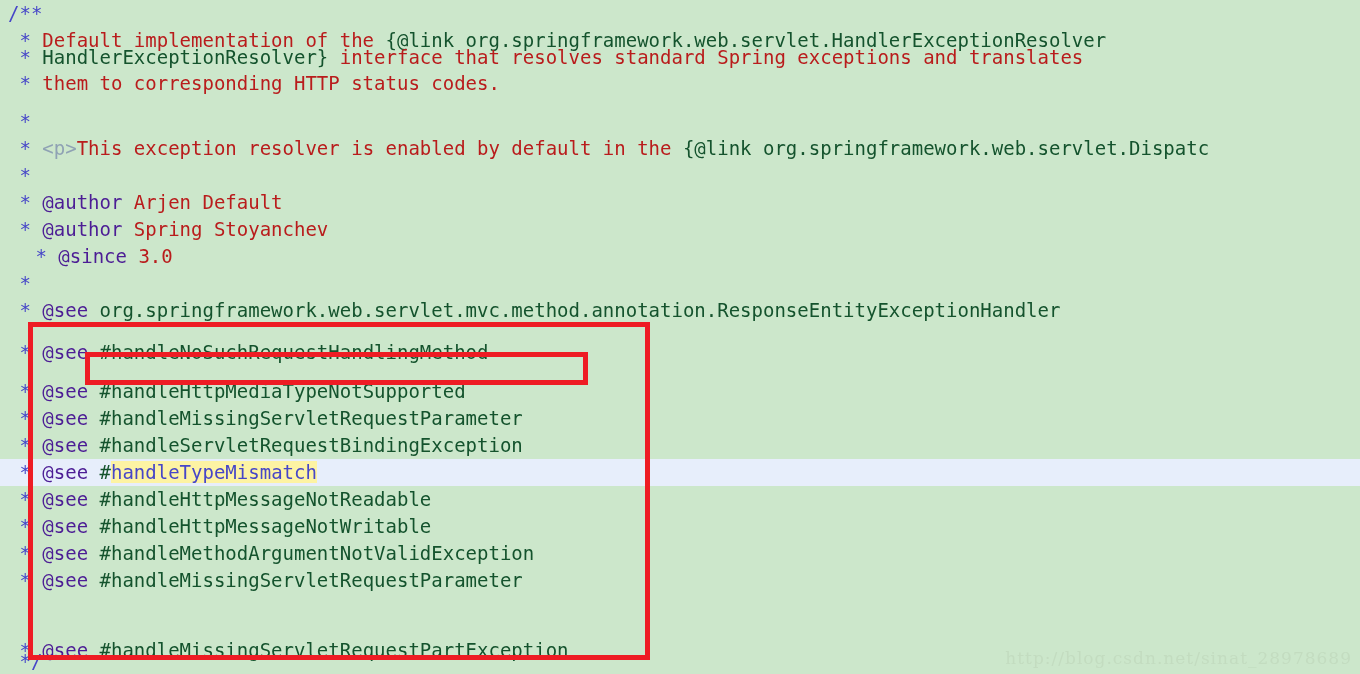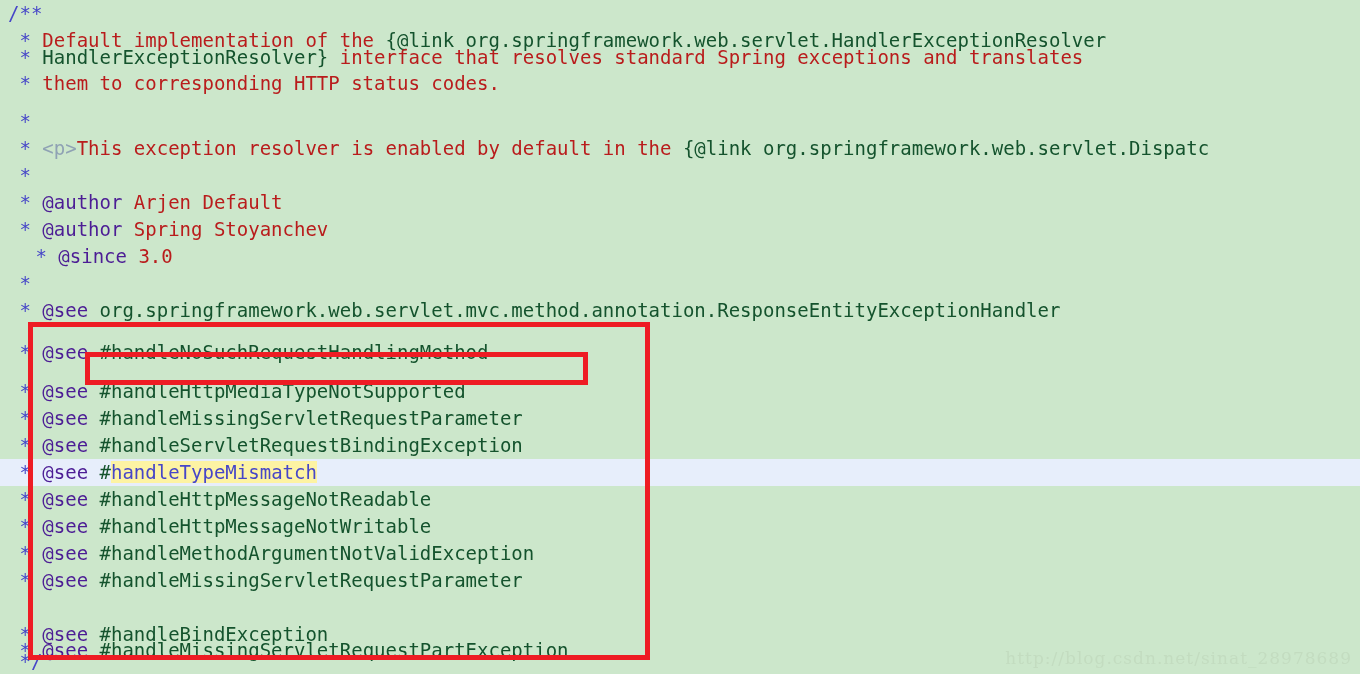--- a/index.html
+++ b/index.html
@@ -117,21 +117,20 @@
       <div class="line" style="top: 339px;"><div class="line-inner"><span class="tok-delim"> * </span><span class="tok-tag">@see</span><span class="tok-link"> #handleNoSuchRequestHandlingMethod</span></div></div>
       <div class="line" style="top: 378px;"><div class="line-inner"><span class="tok-delim"> * </span><span class="tok-tag">@see</span><span class="tok-link"> #handleHttpMediaTypeNotSupported</span></div></div>
       <div class="line" style="top: 405px;"><div class="line-inner"><span class="tok-delim"> * </span><span class="tok-tag">@see</span><span class="tok-link"> #handleMissingServletRequestParameter</span></div></div>
       <div class="line" style="top: 432px;"><div class="line-inner"><span class="tok-delim"> * </span><span class="tok-tag">@see</span><span class="tok-link"> #handleServletRequestBindingException</span></div></div>
       <div class="line current" style="top: 459px;"><div class="line-inner"><span class="tok-delim"> * </span><span class="tok-tag">@see</span><span class="tok-link"> #</span><span class="tok-hl">handleTypeMismatch</span></div></div>
       <div class="line" style="top: 486px; padding-left: 25px;"><div class="line-inner"><span class="tok-delim"> * </span><span class="tok-tag">@see</span><span class="tok-link"> #handleHttpMessageNotReadable</span></div></div>
       <div class="line" style="top: 513px;"><div class="line-inner"><span class="tok-delim"> * </span><span class="tok-tag">@see</span><span class="tok-link"> #handleHttpMessageNotWritable</span></div></div>
       <div class="line" style="top: 540px;"><div class="line-inner"><span class="tok-delim"> * </span><span class="tok-tag">@see</span><span class="tok-link"> #handleMethodArgumentNotValidException</span></div></div>
       <div class="line" style="top: 567px;"><div class="line-inner"><span class="tok-delim"> * </span><span class="tok-tag">@see</span><span class="tok-link"> #handleMissingServletRequestParameter</span></div></div>
       <div class="line" style="top: 594px; margin-top: 43px;"><div class="line-inner"><span class="tok-delim"> * </span><span class="tok-tag">@see</span><span class="tok-link"> #handleMissingServletRequestPartException</span></div></div>
-      <div class="line" style="top: 621px;"><div class="line-inner"><span class="tok-delim"> * </span><span class="tok-tag">@see</span><span class="tok-link"> #handleBindException</span></div></div>
       <div class="line" style="top: 648px;"><div class="line-inner"><span class="tok-delim"> */</span></div></div>
     </div>
 
   <div class="annot" id="annot-outer"></div>
 
   <div class="annot" id="annot-inner"></div>
 
   <div id="watermark">http://blog.csdn.net/sinat_28978689</div>
 
 </div>

